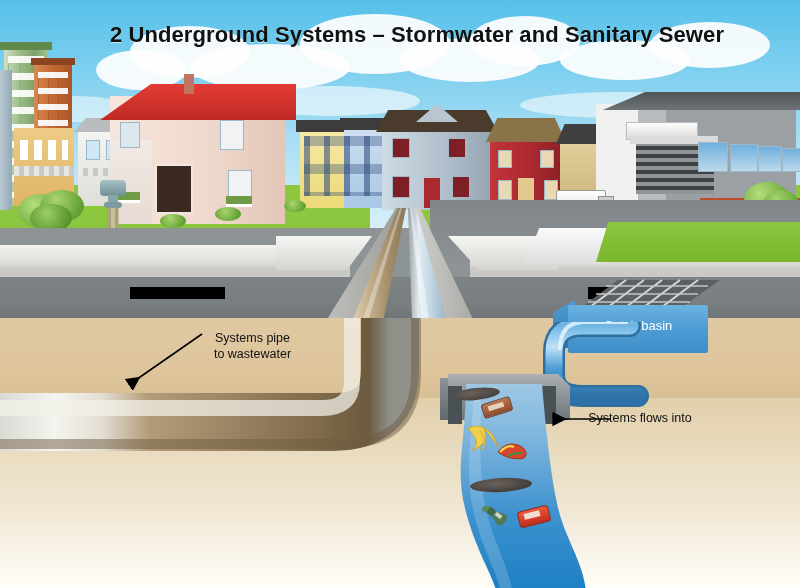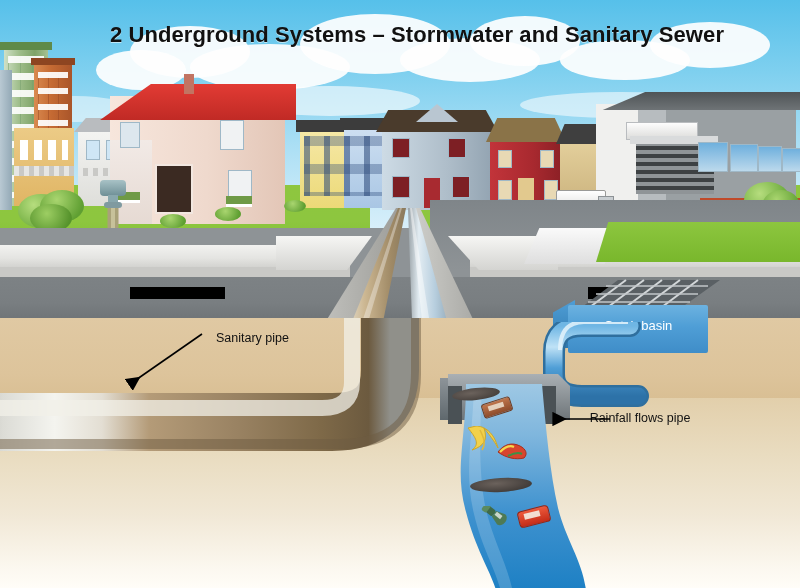--- a/index.html
+++ b/index.html
@@ -421,33 +421,34 @@
       <rect x="2" y="3" width="6" height="9" rx="2" fill="#5a8a60"></rect>
       <rect x="16" y="4" width="7" height="4" fill="#e9eee9" opacity=".8"></rect>
     </g>
   </svg>
 
   <div class="abs litter" style="left:518px;top:508px;width:30px;height:15px;border-radius:4px;transform:rotate(-14deg);
               background:linear-gradient(#ee5a3c,#c32c18);border:1px solid #9a2312;"></div>
   <div class="abs litter" style="left:524px;top:512px;width:16px;height:6px;background:#f4efe6;transform:rotate(-14deg);opacity:.9;"></div>
 
   <div class="abs callout" id="lblSanitary">
-    <div>Sanitary pipe</div>
+    <div>Systems pipe</div>
+    <div>to wastewater</div>
   </div>
   <svg class="abs arrowSVG" style="left:118px;top:332px;width:90px;height:60px;">
     <defs>
       <marker id="arwL" markerWidth="9" markerHeight="9" refX="8" refY="4.5" orient="auto">
         <path d="M 9 0 L 0 4.5 L 9 9 z" fill="#000"></path>
       </marker>
     </defs>
     <line x1="84" y1="2" x2="12" y2="52" stroke="#000" stroke-width="1.6" marker-end="url(#arwL)"></line>
   </svg>
 
   <div class="abs callout" id="lblRain" style="width:160px;left:560px;top:411px;text-align:center;">
-    <div>Rainfall flows pipe</div>
+    <div>Systems flows into</div>
   </div>
   <svg class="abs arrowSVG" style="left:548px;top:412px;width:70px;height:16px;">
     <defs>
       <marker id="arwR" markerWidth="9" markerHeight="9" refX="8" refY="4.5" orient="auto">
         <path d="M 9 0 L 0 4.5 L 9 9 z" fill="#000"></path>
       </marker>
     </defs>
     <line x1="62" y1="7" x2="6" y2="7" stroke="#000" stroke-width="1.6" marker-end="url(#arwR)"></line>
   </svg>
 

